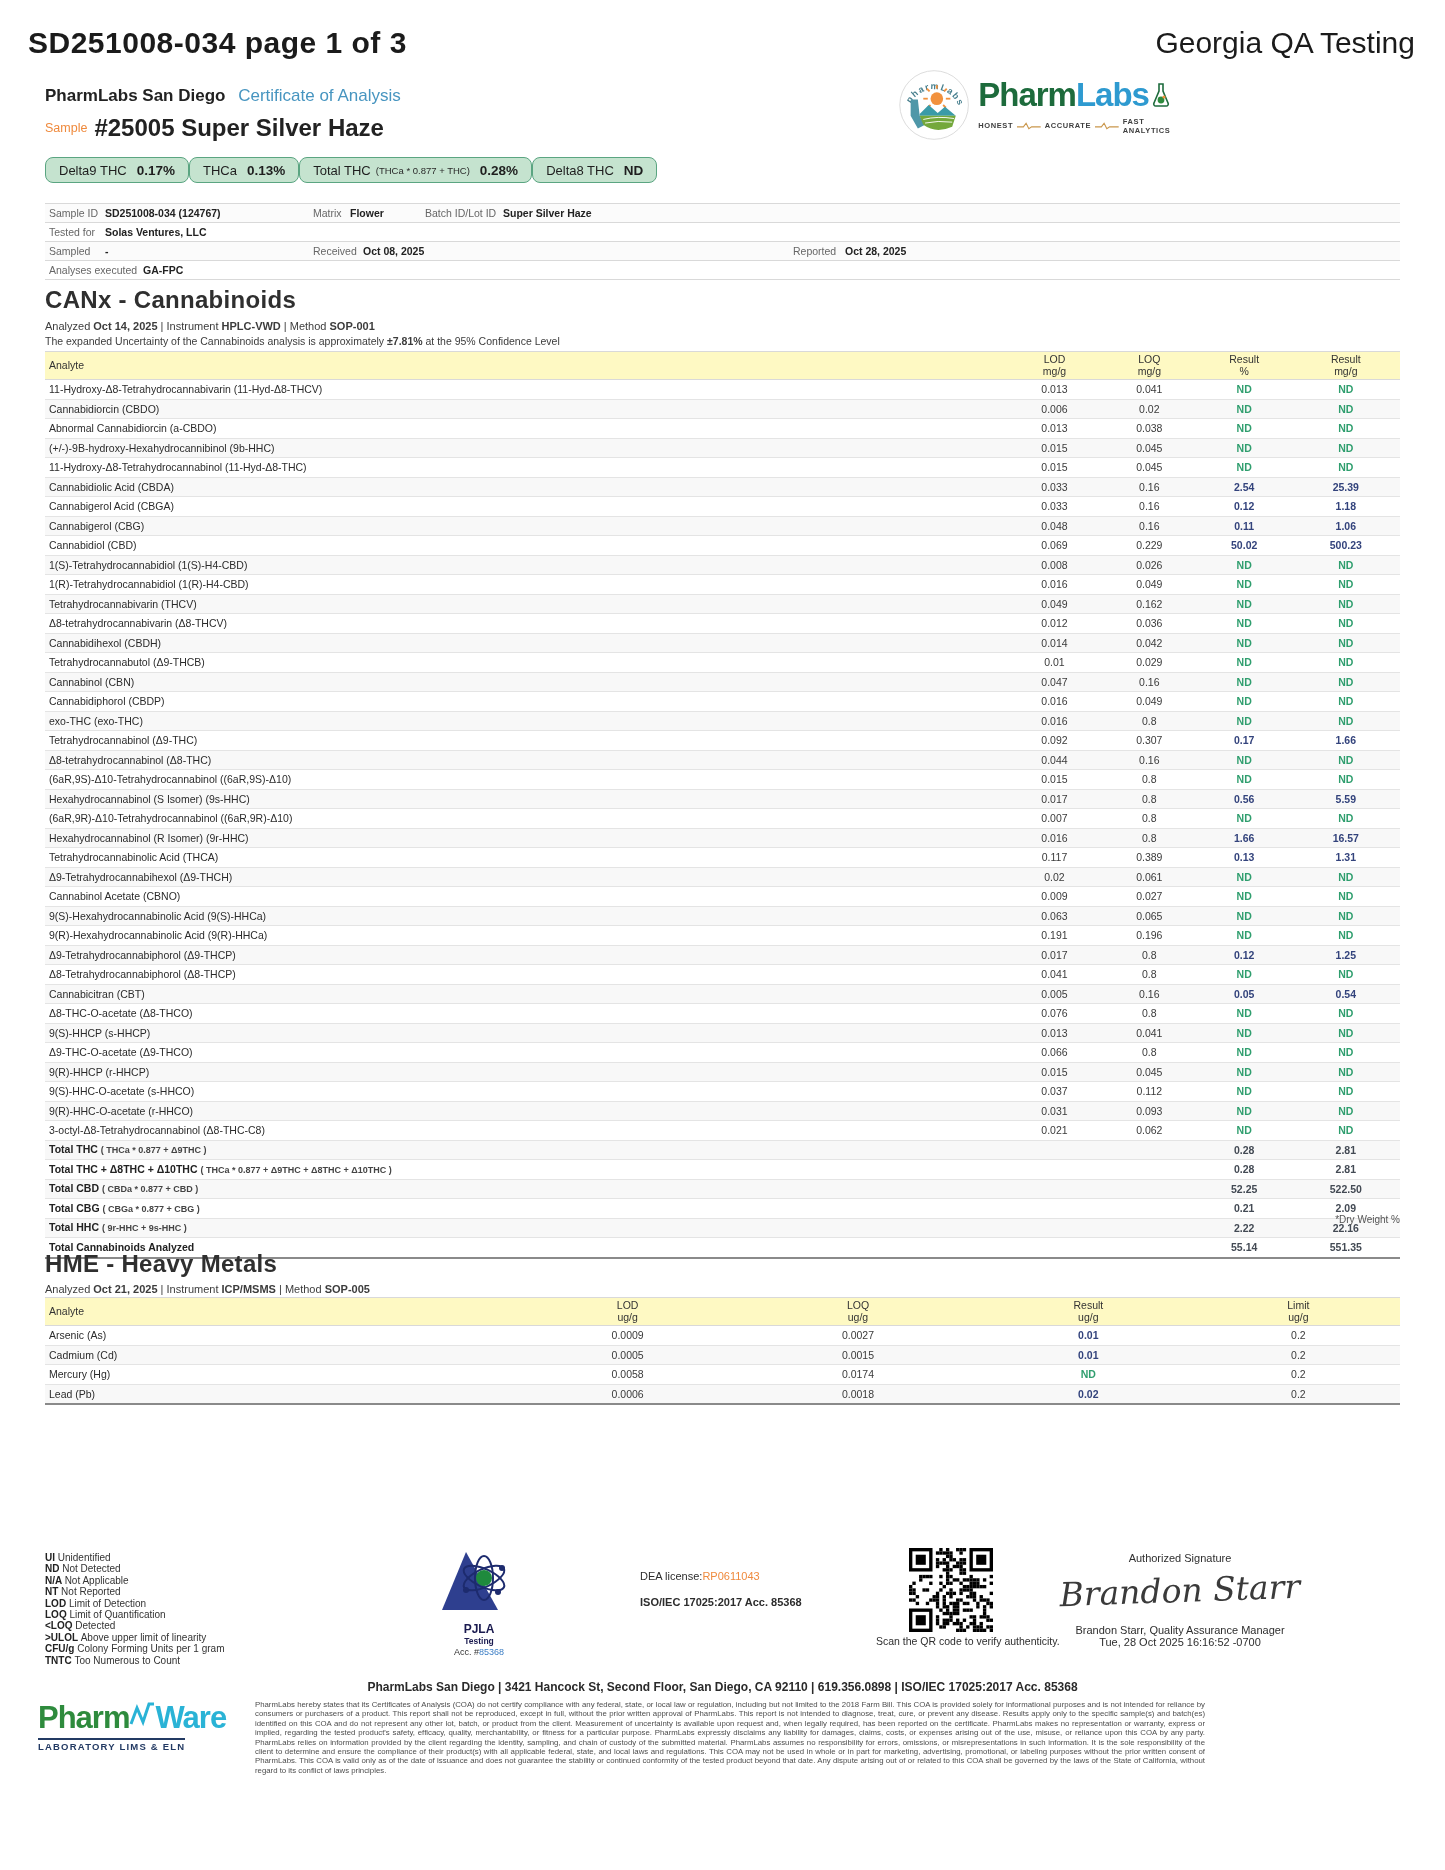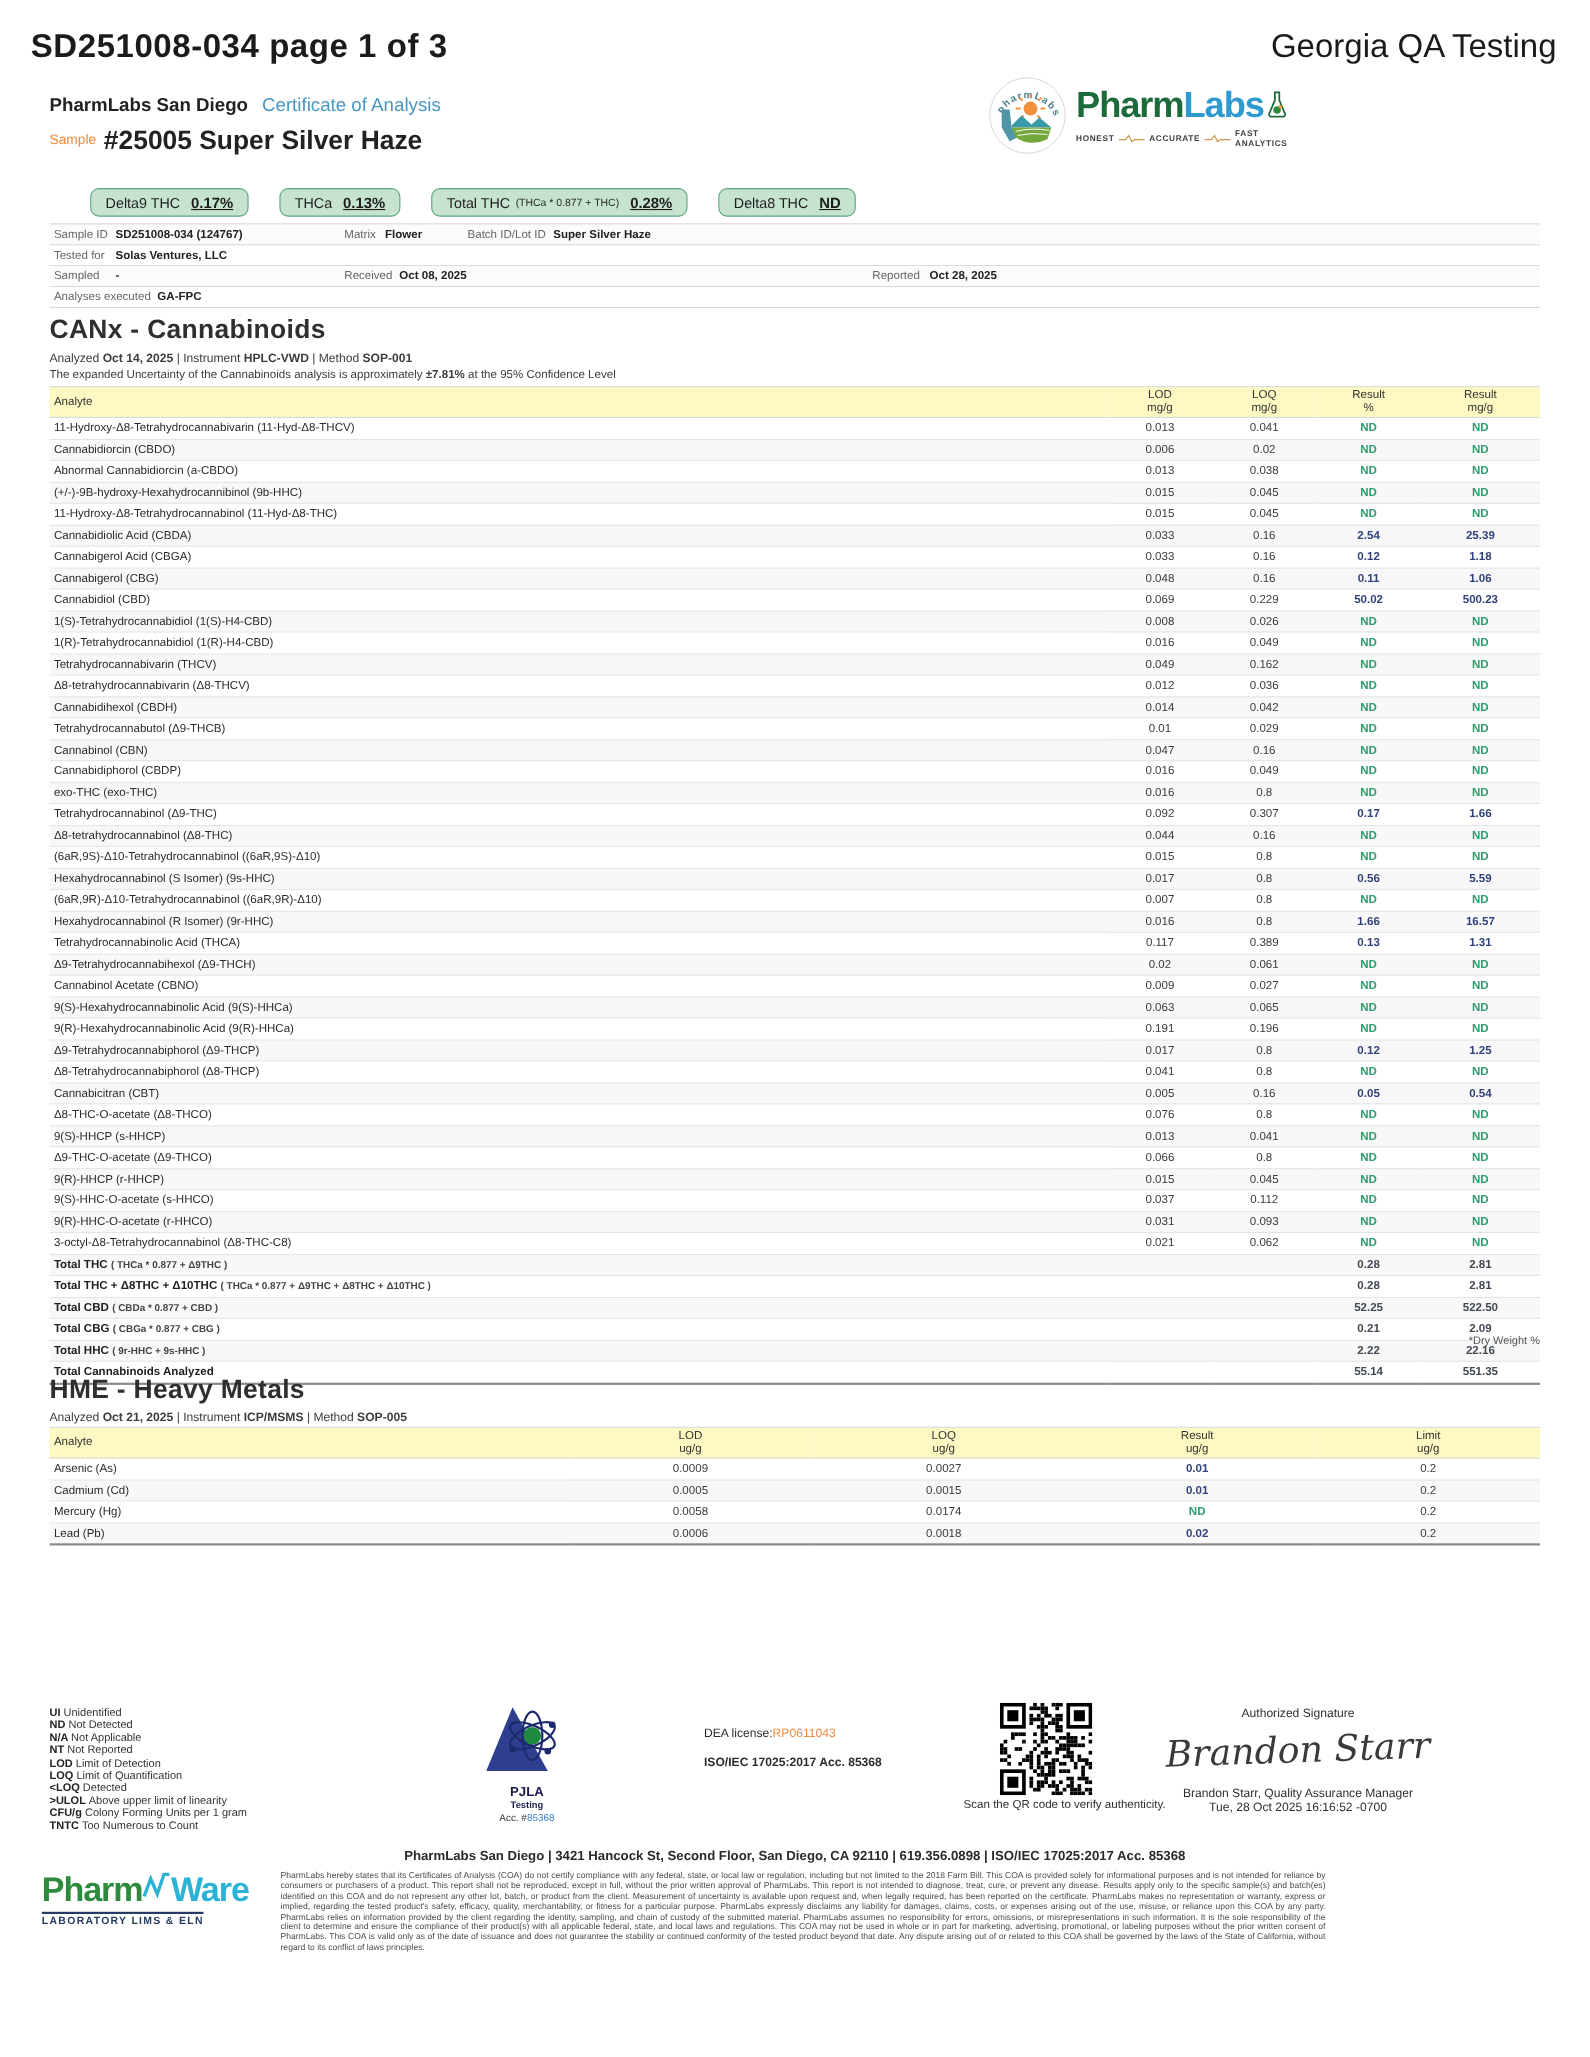--- a/index.html
+++ b/index.html
@@ -11,24 +11,24 @@
   
   .doc-id{left:28px;top:26px;font-size:30px;font-weight:600;color:#1b1b1b;letter-spacing:.5px;}
   .program{right:30px;top:26px;font-size:30px;font-weight:500;color:#1b1b1b;}
   .lab-line{left:45px;top:86px;font-size:17px;}
   .lab-line .lab{font-weight:bold;color:#222;}
   .lab-line .coa{color:#4795c0;margin-left:8px;font-weight:500;}
   .sample-line{left:45px;top:114px;}
   .sample-lab{color:#ef8a3d;font-size:12.5px;margin-right:7px;vertical-align:4px;}
   .sample-name{font-size:24px;font-weight:bold;color:#222;}
 
-  .badges{left:45px;top:171px;display:flex;gap:28px;margin-left:37px;}
+  .badges{left:45px;top:157px;display:flex;gap:0;}
   .badge{background:#c5e3cf;border:1.6px solid #5aa581;border-radius:8px;height:24px;
          display:flex;align-items:center;padding:0 13px;font-size:13px;color:#1e1e1e;}
-  .badge .v{font-weight:bold;margin-left:10px;font-size:13.5px;text-decoration:underline;}
+  .badge .v{font-weight:bold;margin-left:10px;font-size:13.5px;}
   .badge .f{font-size:9.5px;margin-left:5px;color:#2a2a2a;}
 
   
   .brand{left:898px;top:62px;width:290px;height:86px;display:flex;align-items:center;}
   .wordmark{margin-left:8px;}
   .wm-line{display:flex;align-items:center;}
   .wm-pharm{font-size:33px;font-weight:bold;color:#1d6b3c;letter-spacing:-1px;}
   .wm-labs{font-size:33px;font-weight:bold;color:#2e9ad0;letter-spacing:-1px;}
   .tagline{display:flex;align-items:center;gap:4px;font-size:7.5px;font-weight:bold;color:#3f3f3f;letter-spacing:.6px;margin-top:3px;}
 

